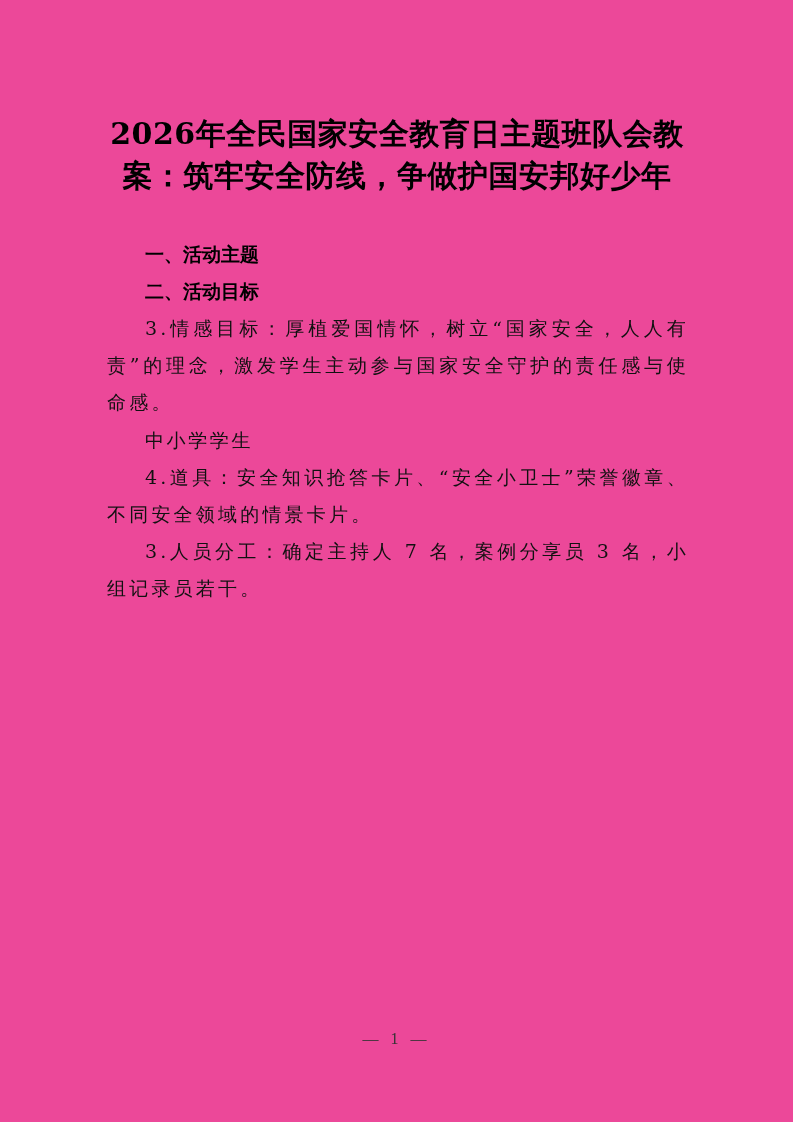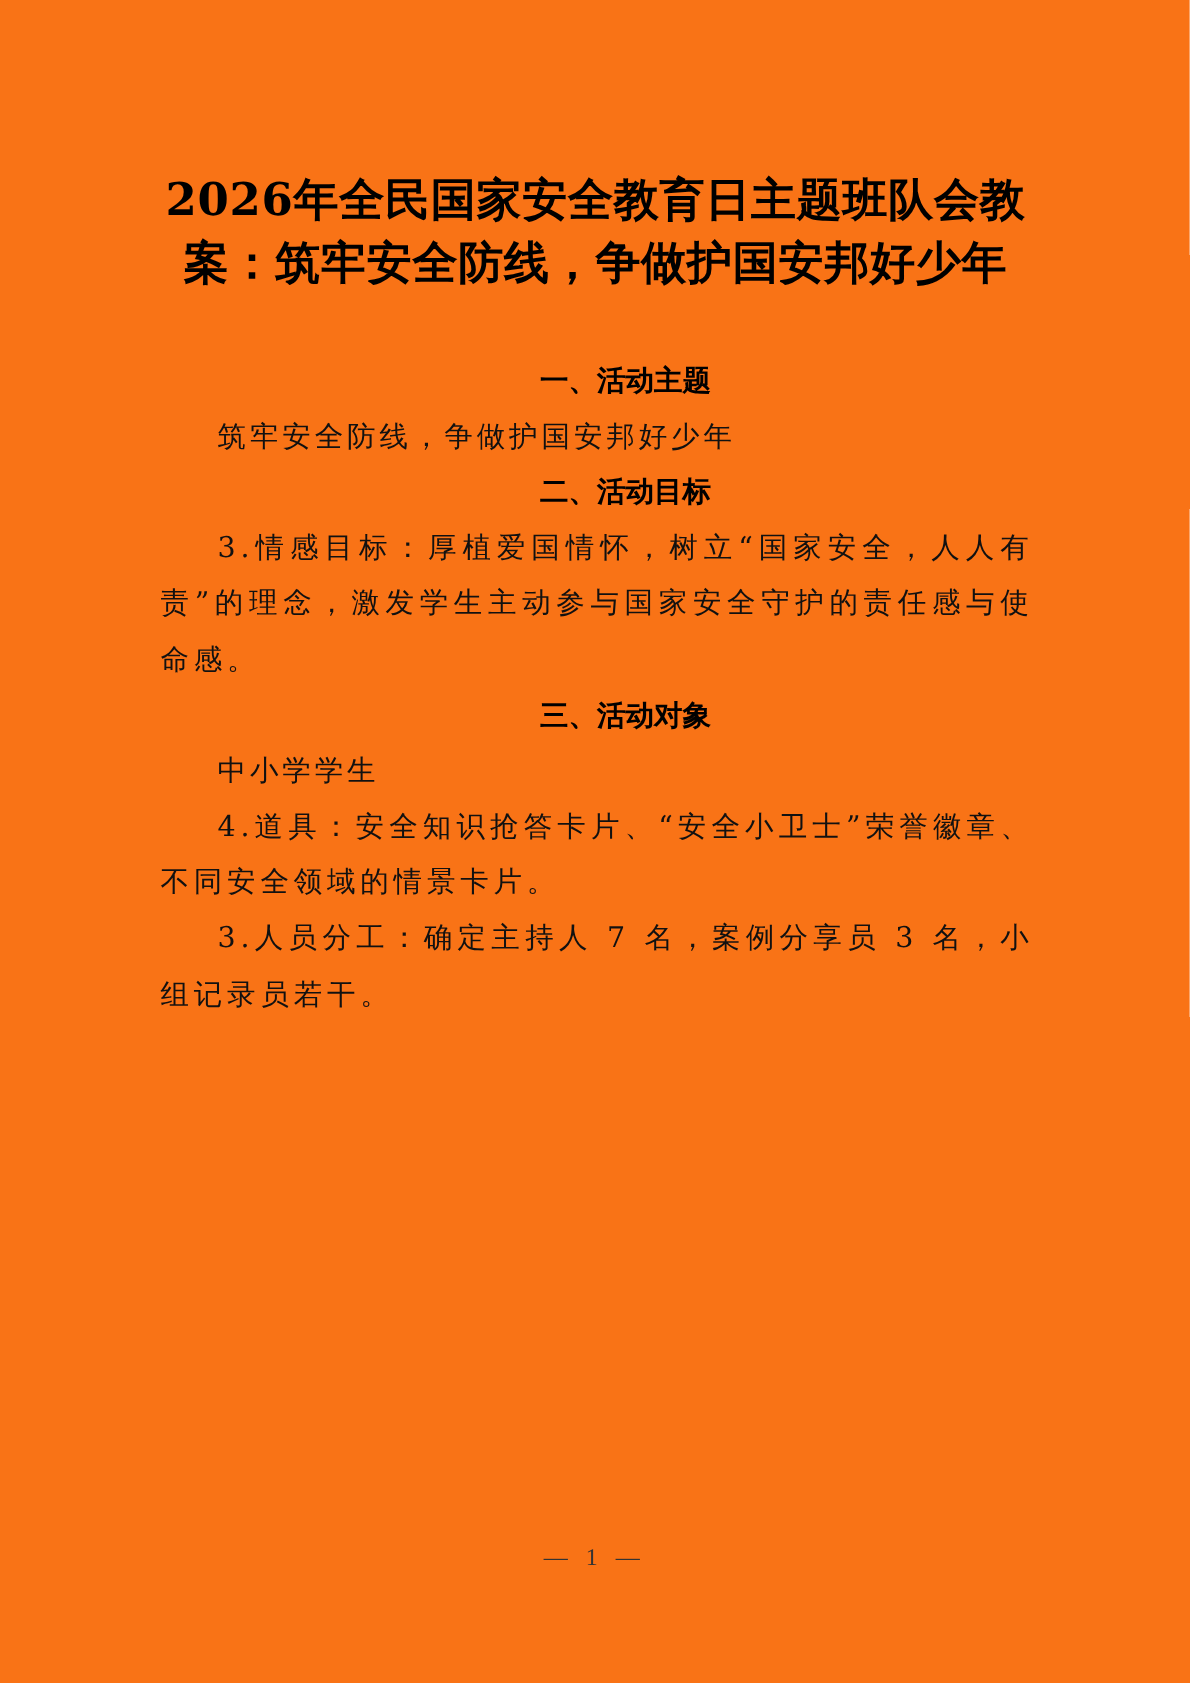--- a/index.html
+++ b/index.html
@@ -1,56 +1,54 @@
 <!DOCTYPE html>
 <html><head>
 <meta charset="utf-8">
 <style>
   html, body { margin:0; padding:0; background:#ffffff; }
   body { width:793px; height:1122px; position:relative; overflow:hidden; }
-  .page { position:absolute; left:0; top:0; width:793px; height:1122px; background:#f97316; color:#111; }
+  .page { position:absolute; left:0; top:0; width:793px; height:1122px; background:#ec4899; color:#111; }
   .title {
     position:absolute; left:104px; top:113px; width:586px;
     font-family:"DejaVu Serif","Liberation Serif",serif;
     font-weight:bold; font-size:30px; line-height:42px; letter-spacing:0.5px;
     text-align:justify; text-align-last:center; color:#000;
   }
   .title span { display:block; text-align:center; white-space:nowrap; }
   .body {
     position:absolute; left:107px; top:236px; width:582px;
     font-family:"DejaVu Serif","Liberation Serif",serif;
     font-size:19px; color:#111;
   }
   .h { font-family:"DejaVu Sans","Liberation Sans",sans-serif; font-weight:bold; font-size:19px;
-       line-height:37px; height:37px; padding-left:38px; white-space:nowrap; color:#000;text-align:center; }
+       line-height:37px; height:37px; padding-left:38px; white-space:nowrap; color:#000; }
   .p { line-height:37.2px; text-indent:38px; text-align:justify; letter-spacing:3.2px; }
   .p.plain { letter-spacing:2.6px; }
   .footer {
     position:absolute; left:0; width:793px; top:1030px; text-align:center;
     font-family:"Liberation Serif","DejaVu Serif",serif; font-size:16px; color:#333; letter-spacing:4px;
   }
 </style>
 </head>
 <body>
 
 <div class="page">
 
   <div class="title">
     <span>2026年全民国家安全教育日主题班队会教</span>
     <span>案：筑牢安全防线，争做护国安邦好少年</span>
   </div>
 
   <div class="body">
     <div class="h">一、活动主题</div>
-    <div class="p plain">筑牢安全防线，争做护国安邦好少年</div>
 
     <div class="h">二、活动目标</div>
     <div class="p">3.情感目标：厚植爱国情怀，树立“国家安全，人人有责”的理念，激发学生主动参与国家安全守护的责任感与使命感。</div>
 
-    <div class="h">三、活动对象</div>
     <div class="p plain">中小学学生</div>
 
     <div class="p">4.道具：安全知识抢答卡片、“安全小卫士”荣誉徽章、不同安全领域的情景卡片。</div>
     <div class="p">3.人员分工：确定主持人 7 名，案例分享员 3 名，小组记录员若干。</div>
 
   </div>
 
   <div class="footer">— 1 —</div>
 </div>
 

